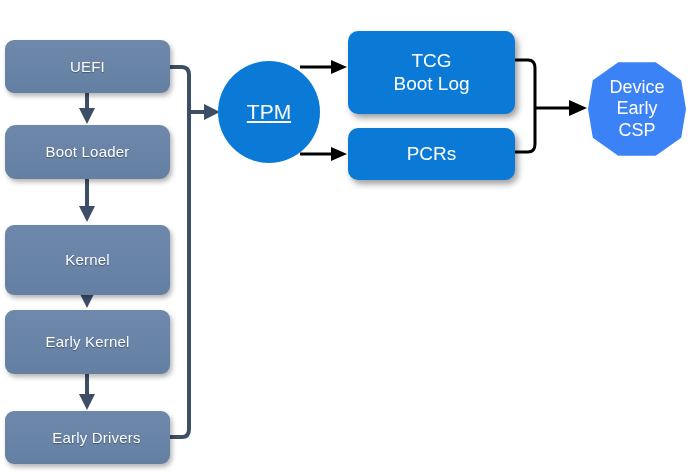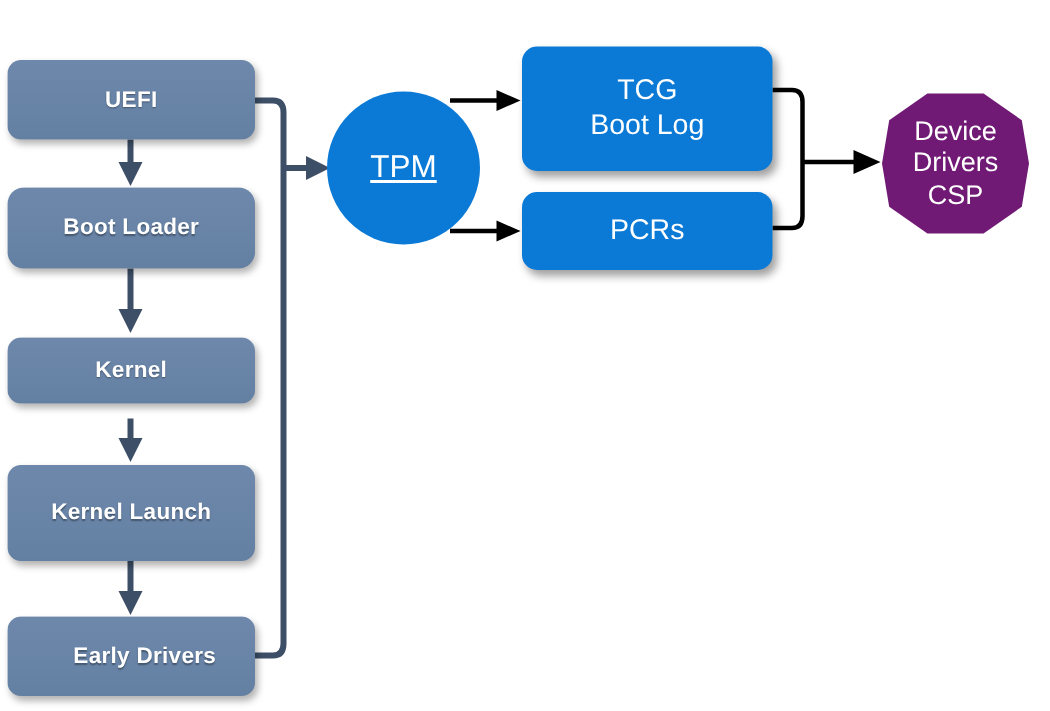--- a/index.html
+++ b/index.html
@@ -23,21 +23,21 @@
     position: absolute;
     box-sizing: border-box;
     background: #6b85a8;
     background-image: linear-gradient(180deg, #6e88ab 0%, #6380a3 100%);
     border-radius: 9px;
     box-shadow: 2px 3px 5px rgba(0,0,0,0.30);
     display: flex;
     align-items: center;
     justify-content: center;
     color: #ffffff;
-    font-weight: bold;
+    font-weight: normal;
     font-size: 15px;
     line-height: 1.15;
     letter-spacing: 0.2px;
     text-shadow: 0 1px 1px rgba(0,0,0,0.35);
     user-select: none;
   }
   .chain-box span { display: block; }
 
   
   .blue-box {
@@ -68,21 +68,21 @@
     justify-content: center;
     color: #ffffff;
     font-size: 21px;
     user-select: none;
   }
 
   
   .decagon {
     position: absolute;
     box-sizing: border-box;
-    background: #701a75;
+    background: #3b82f6;
     clip-path: polygon(
       30.9% 2.4%, 69.1% 2.4%, 95.1% 20.6%, 100% 50%, 95.1% 79.4%,
       69.1% 97.6%, 30.9% 97.6%, 4.9% 79.4%, 0% 50%, 4.9% 20.6%);
     display: flex;
     align-items: center;
     justify-content: center;
     text-align: center;
     color: #ffffff;
     font-size: 18px;
     line-height: 1.2;
@@ -169,27 +169,27 @@
   </svg>
 
   <div class="chain-box" style="left:5px; top:40px; width:165px; height:53px;">
     <span>UEFI</span>
   </div>
 
   <div class="chain-box" style="left:5px; top:125px; width:165px; height:54px;border-radius:11px;">
     <span>Boot Loader</span>
   </div>
 
-  <div class="chain-box" style="left:5px; top:225px; width:165px; height:44px;">
+  <div class="chain-box" style="left:5px; top:225px; width:165px; height:70px;">
     <span>Kernel</span>
   </div>
 
   <div class="chain-box" style="left:5px; top:310px; width:165px; height:64px;">
     <div>
-      <span>Kernel Launch</span>
+      <span>Early Kernel</span>
     </div>
   </div>
 
   <div class="chain-box" style="left:5px; top:411px; width:165px; height:53px;padding-left:18px;">
     <span>Early Drivers</span>
   </div>
 
   <div class="tpm-circle" style="left:218px; top:61px; width:102px; height:102px;text-decoration:underline;">
     <span>TPM</span>
   </div>
@@ -201,18 +201,18 @@
   <div class="blue-box" style="left:348px; top:31px; width:167px; height:83px;">
     <div>
       <div>TCG</div>
       <div>Boot Log</div>
     </div>
   </div>
 
   <div class="decagon" style="left:588px; top:60px; width:98px; height:98px;">
     <div>
       <div>Device</div>
-      <div>Drivers</div>
+      <div>Early</div>
       <div>CSP</div>
     </div>
   </div>
 
 </div>
 
 </body></html>

